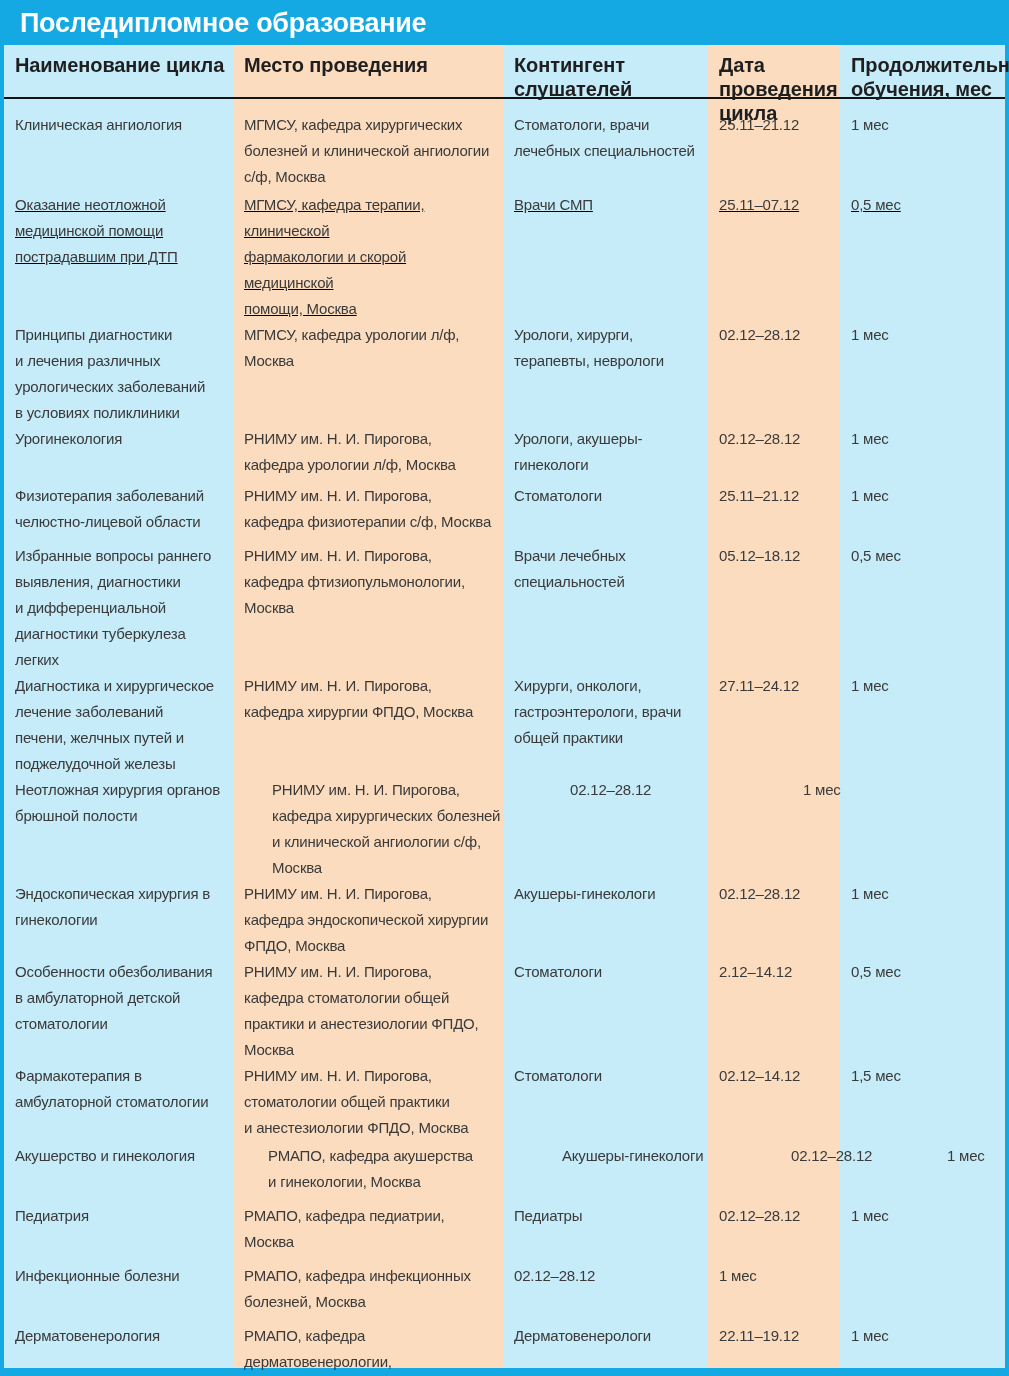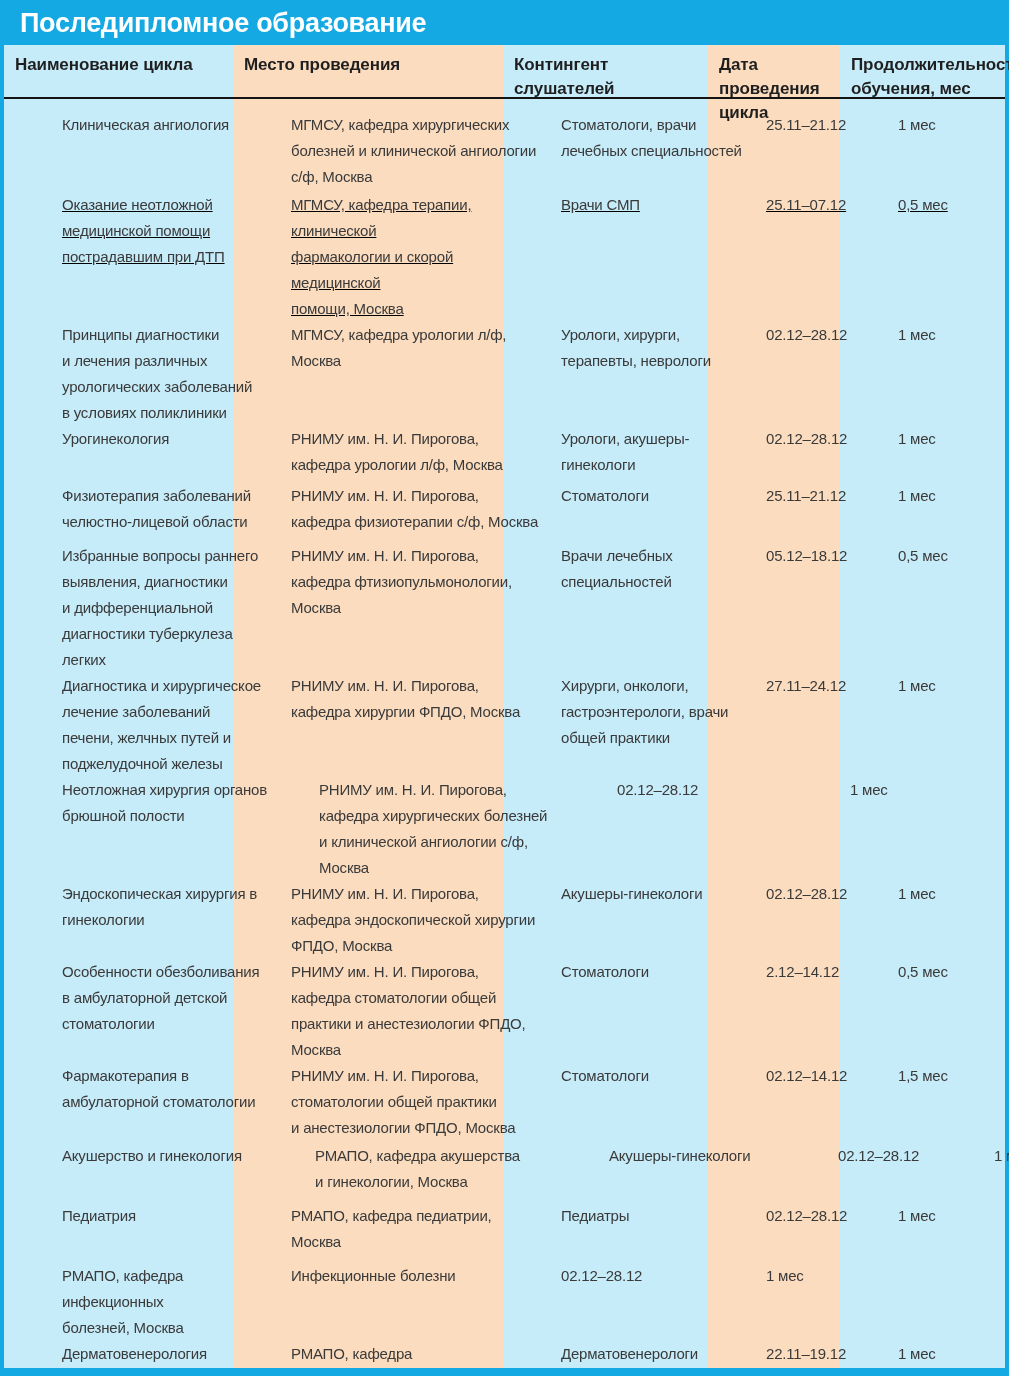--- a/index.html
+++ b/index.html
@@ -34,30 +34,30 @@
   .band{height:100%;}
   .band.blue{background:var(--light-blue,#c6ebf9);}
   .band.peach{background:var(--peach,#fbdcbf);}
   .thead{
     position:relative;
     display:grid;grid-template-columns:229px 270px 205px 132px 165px;
     height:52px;border-bottom:2px solid #141414;
   }
   .th{
     padding:8px 8px 0 11px;
-    font-size:17px;font-weight:bold;line-height:24px;
+    font-size:20px;font-weight:bold;line-height:24px;
     letter-spacing:-0.1px;color:#1f1f1f;
     white-space:pre-line;
   }
   .tbody{
     position:relative;
     padding-top:13px;
   }
   .tr{
-    display:grid;grid-template-columns:229px 270px 205px 132px 165px;margin-left:47px;
+    display:grid;grid-template-columns:229px 270px 205px 132px 165px;
   }
   .td{
     padding:0 8px 0 11px;
     font-size:15px;line-height:26px;
     letter-spacing:-0.2px;color:#3a3a3a;
     white-space:pre-line;
   }
 </style>
 </head>
 <body>
@@ -219,23 +219,23 @@
         </div>
         <div class="tr" style="min-height: 60px;">
           <div class="td">Педиатрия</div>
           <div class="td">РМАПО, кафедра педиатрии,
 Москва</div>
           <div class="td">Педиатры</div>
           <div class="td">02.12–28.12</div>
           <div class="td">1 мес</div>
         </div>
         <div class="tr" style="min-height: 60px;">
+          <div class="td">Инфекционные болезни</div>
           <div class="td">РМАПО, кафедра инфекционных
 болезней, Москва</div>
-          <div class="td">Инфекционные болезни</div>
           <div class="td">02.12–28.12</div>
           <div class="td">1 мес</div>
         </div>
         <div class="tr" style="min-height: 55px;">
           <div class="td">Дерматовенерология</div>
           <div class="td">РМАПО, кафедра дерматовенерологии,
 микологии и косметологии, Москва</div>
           <div class="td">Дерматовенерологи</div>
           <div class="td">22.11–19.12</div>
           <div class="td">1 мес</div>

